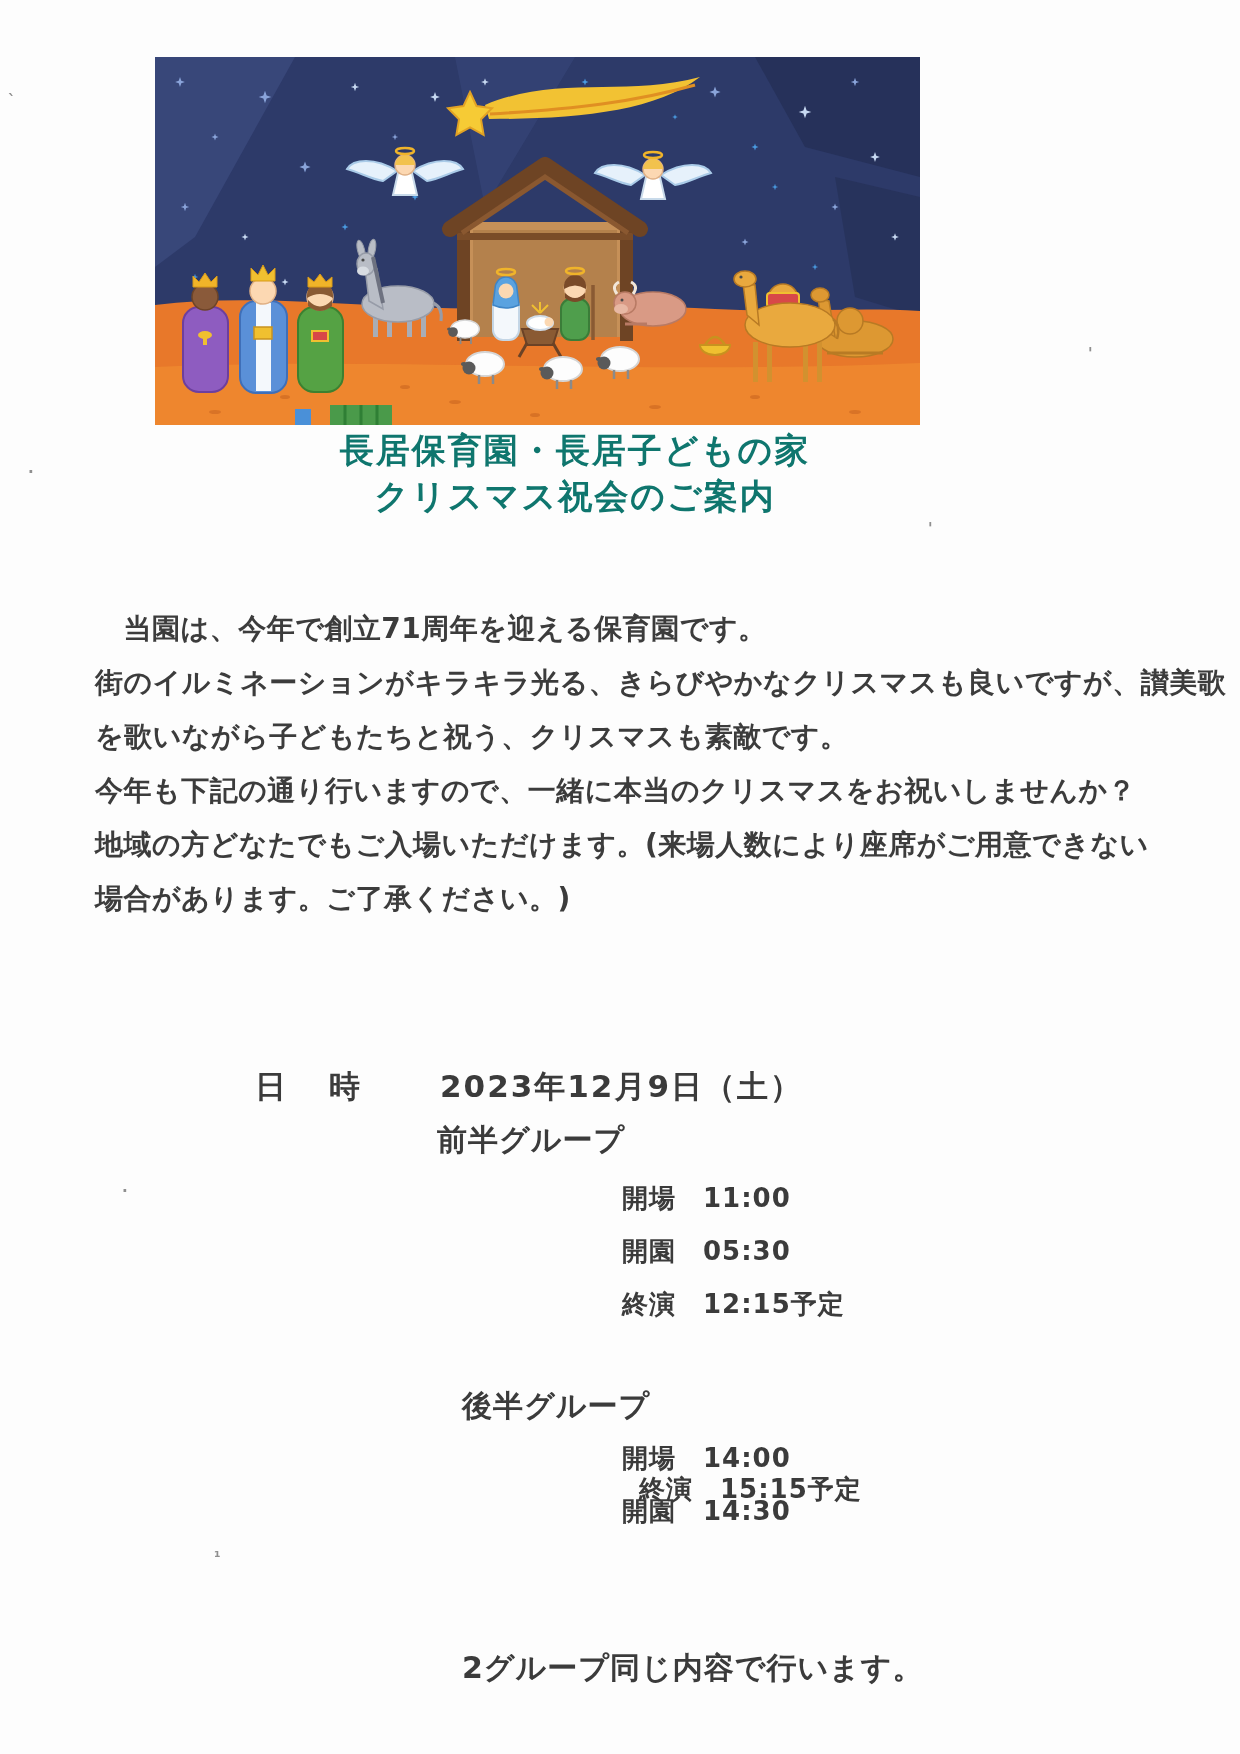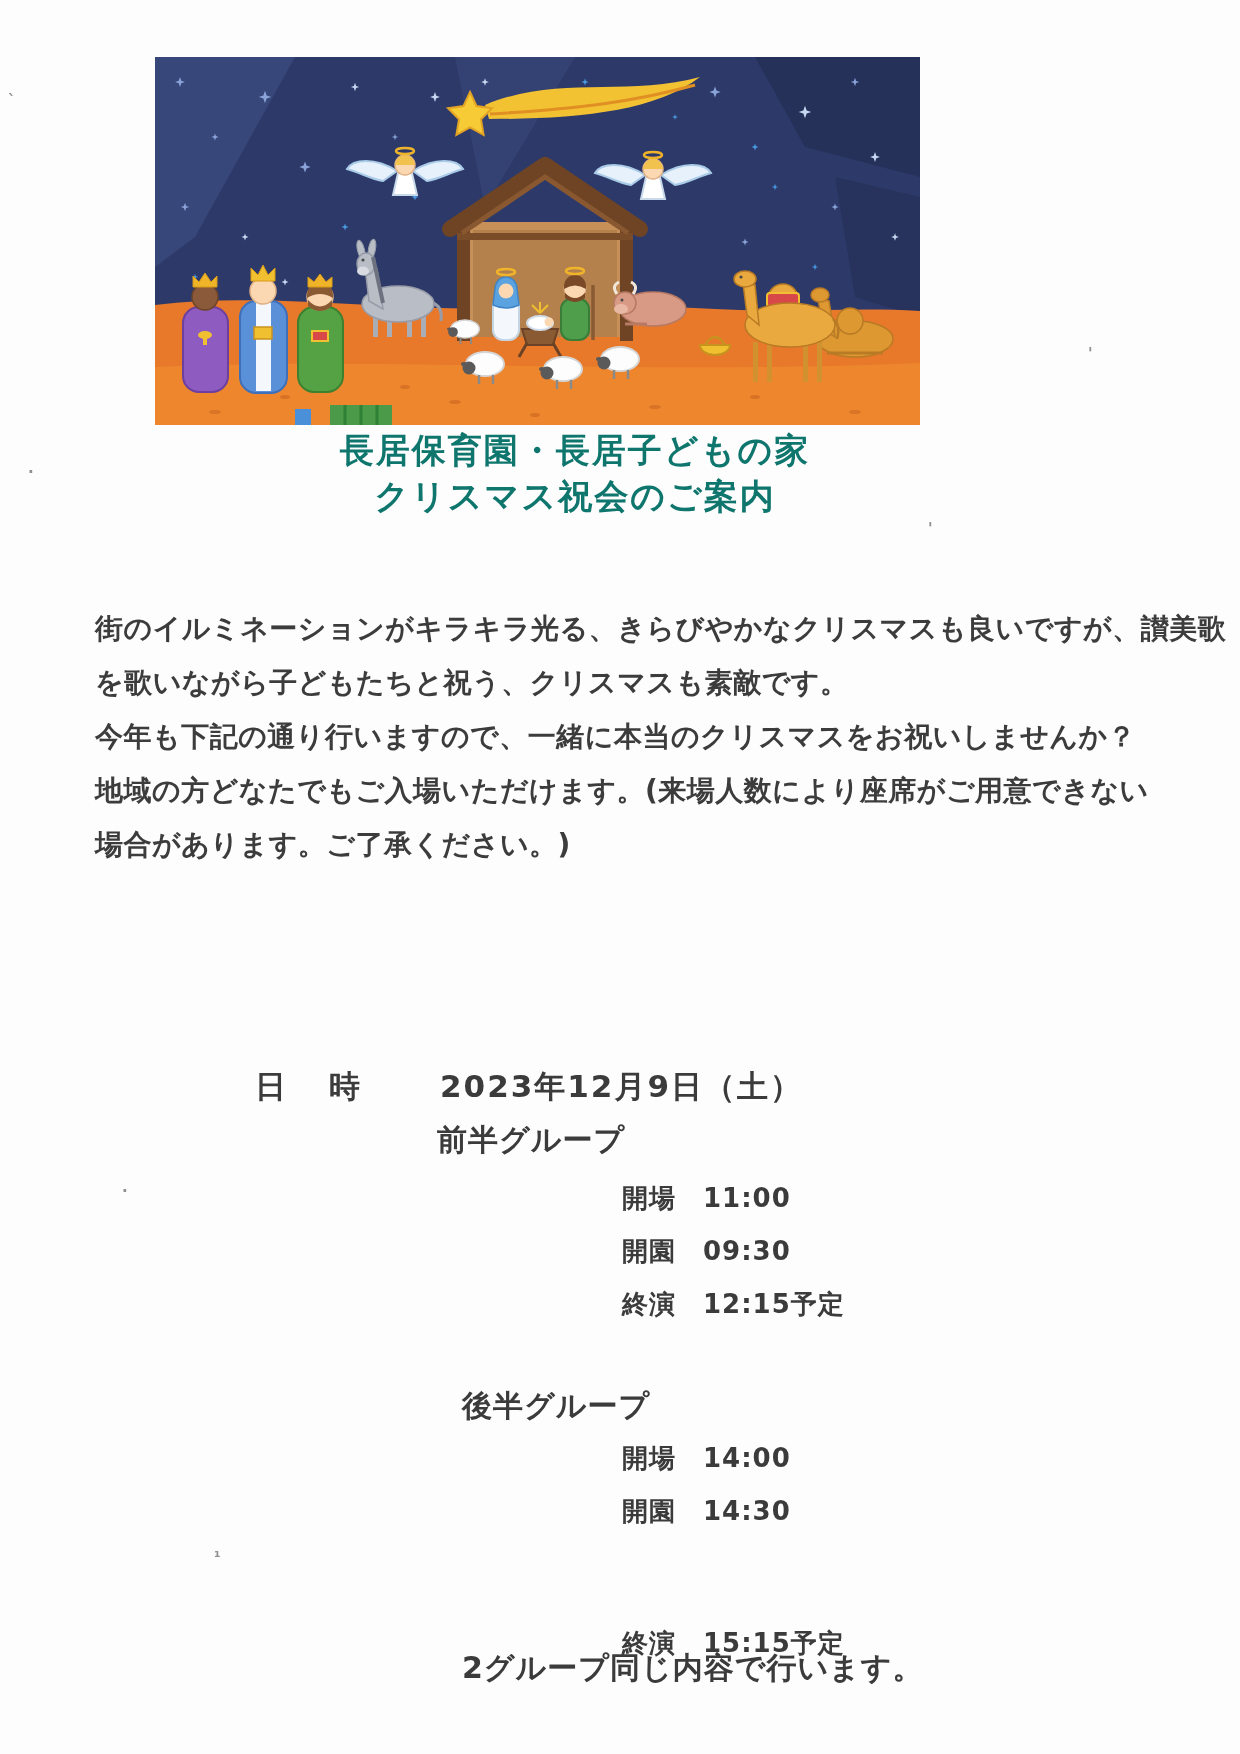--- a/index.html
+++ b/index.html
@@ -17,21 +17,21 @@
   .body-text{position:absolute;left:95px;top:602px;width:1090px;
     font-size:28px;font-weight:600;letter-spacing:.5px;color:#3c3c3c;}
   .body-text .line{height:54px;display:flex;align-items:center;white-space:nowrap;}
   .s-label{position:absolute;left:255px;top:1066px;font-size:31px;font-weight:700;letter-spacing:6px;}
   .s-date{position:absolute;left:440px;top:1066px;font-size:31px;font-weight:700;letter-spacing:2px;}
   .g-name{position:absolute;font-size:30px;font-weight:700;letter-spacing:1px;}
   .g-name.g1{left:437px;top:1120px;}
   .g-name.g2{left:462px;top:1386px;}
   .row{position:absolute;left:622px;font-size:26px;font-weight:700;letter-spacing:1px;white-space:nowrap;}
   .row.r10{top:1181px;} .row.r11{top:1234px;} .row.r12{top:1287px;}
-  .row.r20{top:1441px;} .row.r21{top:1494px;} .row.r22{top:1626px;}
+  .row.r20{top:1441px;} .row.r21{top:1494px;} .row.r22{top:1472px;margin-left:17px;}
   .note{position:absolute;left:462px;top:1648px;font-size:30px;font-weight:700;letter-spacing:1px;white-space:nowrap;}
   .speck{position:absolute;color:#8f8f8f;font-size:15px;font-weight:700;}
 </style>
 </head>
 <body>
 
 <div class="page">
 
   <div class="illustration">
     <svg viewBox="0 0 765 368" width="765" height="368" xmlns="http://www.w3.org/2000/svg" xmlns:xlink="http://www.w3.org/1999/xlink">
@@ -249,33 +249,34 @@
         <use xlink:href="#sheep" href="#sheep" transform="translate(408,312)"></use>
         <use xlink:href="#sheep" href="#sheep" transform="translate(465,302)"></use>
       </g>
     </svg>
   </div>
 
   <h1 class="title l1">長居保育園・長居子どもの家</h1>
   <h1 class="title l2">クリスマス祝会のご案内</h1>
 
   <div class="body-text">
+    <div class="line">　当園は、今年で創立71周年を迎える保育園です。</div>
     <div class="line">街のイルミネーションがキラキラ光る、きらびやかなクリスマスも良いですが、讃美歌</div>
     <div class="line">を歌いながら子どもたちと祝う、クリスマスも素敵です。</div>
     <div class="line">今年も下記の通り行いますので、一緒に本当のクリスマスをお祝いしませんか？</div>
     <div class="line">地域の方どなたでもご入場いただけます。(来場人数により座席がご用意できない</div>
     <div class="line">場合があります。ご了承ください。)</div>
   </div>
 
   <span class="s-label">日　時</span>
   <span class="s-date">2023年12月9日（土）</span>
 
   <div class="g-name g1">前半グループ</div>
   <div class="row r10">開場　11:00</div>
-  <div class="row r11">開園　09:30</div>
+  <div class="row r11">開園　05:30</div>
   <div class="row r12">終演　12:15予定</div>
 
   <div class="g-name g2">後半グループ</div>
   <div class="row r20">開場　14:00</div>
   <div class="row r21">開園　14:30</div>
   <div class="row r22">終演　15:15予定</div>
 
   <div class="note">2グループ同じ内容で行います。</div>
 
   <span class="speck" style="left:8px;top:92px;">`</span>

